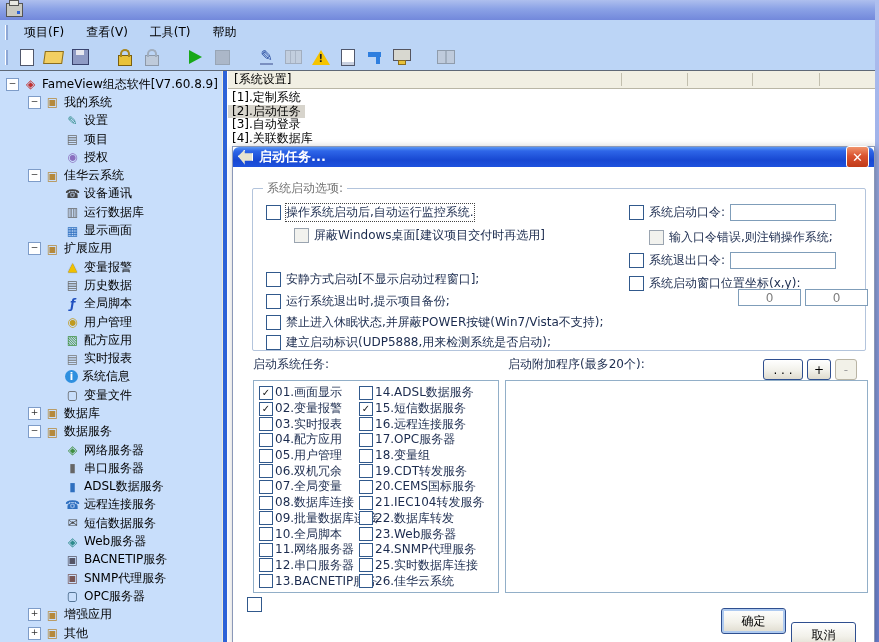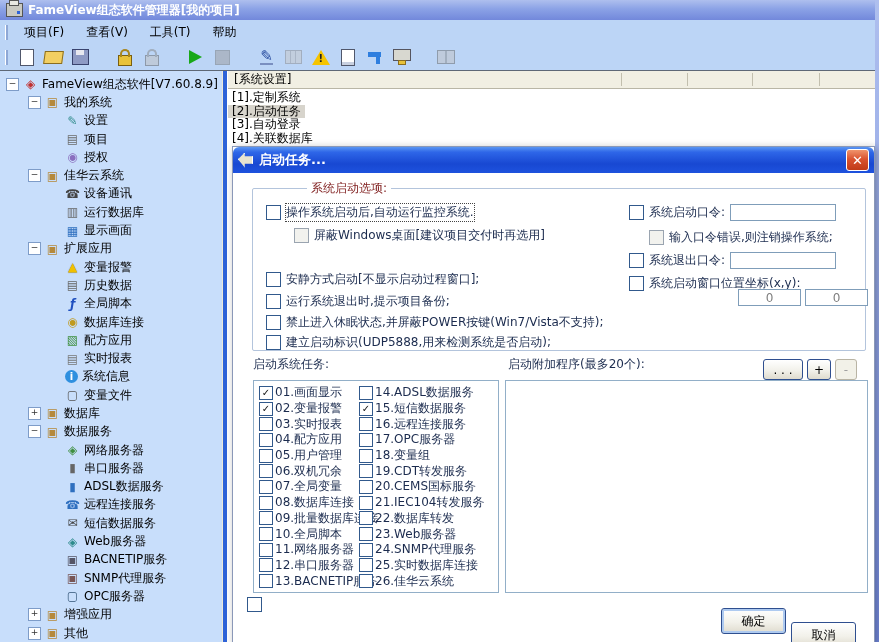--- a/index.html
+++ b/index.html
@@ -99,33 +99,33 @@
   .ritems{padding-top:2px;}
   .litem{height:13.6px;line-height:13.6px;padding:0 4px;width:fit-content;cursor:default;}
   .litem.sel{background:#D7D4CC;}
 
   .winborder{position:absolute;top:0;right:0;width:4px;height:100%;
     background:linear-gradient(180deg,#AEBFEE,#7288DB);}
 
   
   .dialog{position:absolute;left:232px;top:146px;width:641px;height:496px;background:#fff;
     border:1px solid #8A98B8;box-shadow:2px 2px 8px rgba(0,0,0,.3);}
-  .dtitle{height:26px;background:linear-gradient(180deg,#5A96F2 0%,#2E66E8 20%,#1848D2 65%,#1E52DE 100%);
+  .dtitle{height:20px;background:linear-gradient(180deg,#5A96F2 0%,#2E66E8 20%,#1848D2 65%,#1E52DE 100%);
     border-radius:6px 6px 0 0;display:flex;align-items:center;gap:6px;padding:0 5px;color:#fff;
     font-weight:bold;font-size:13px;}
   .dicon{width:13px;height:13px;background:#E8E4D0;border:1px solid #FFF;flex:none;
     clip-path:polygon(0 45%,45% 0,45% 25%,100% 25%,100% 75%,45% 75%,45% 100%);}
   .dclose{margin-left:auto;width:21px;height:20px;border:1px solid #fff;border-radius:3px;
     background:linear-gradient(180deg,#F0946C,#DA5330 45%,#C03A18);color:#fff;font-weight:bold;
     display:flex;align-items:center;justify-content:center;font-size:13px;cursor:default;}
   .dbody{position:absolute;top:26px;left:0;right:0;bottom:0;}
 
   .group{position:absolute;left:19px;top:15px;width:612px;height:161px;
     border:1px solid #B3C4DC;border-radius:2px;}
-  .glabel{position:absolute;left:10px;top:-9px;background:#fff;padding:0 4px;color:#7f1d1d;margin-left:44px;}
+  .glabel{position:absolute;left:10px;top:-9px;background:#fff;padding:0 4px;color:#737373;}
 
   .orow{position:absolute;display:flex;align-items:center;gap:5px;white-space:nowrap;color:#1B2B4E;}
   .cb{width:13px;height:13px;border:1px solid #31598C;background:#fff;display:inline-flex;
     align-items:center;justify-content:center;font-size:11px;line-height:1;flex:none;cursor:default;}
   .cb.ck::before{content:"✓";color:#111;font-weight:bold;}
   .cb.dcb{border-color:#9AA4B0;background:#F2F2EE;}
   .cbs{width:12px;height:12px;font-size:10px;}
   .focusbox{outline:1px dotted #444;}
   .tin{border:1px solid #7F9DB9;height:17px;background:#fff;text-align:center;color:#808080;
     font:12px "DejaVu Sans","Liberation Sans",sans-serif;padding:0;box-sizing:border-box;}
@@ -158,21 +158,20 @@
   #btnOk{left:488px;top:435px;width:65px;height:26px;box-shadow:inset 0 0 0 2px #AECAF0;}
   #btnCancel{left:558px;top:435px;width:65px;height:26px;margin-top:14px;}
 </style>
 </head>
 <body>
 
 <div id="app">
 
   <div class="titlebar">
     <span class="appicon"></span>
-    <span>FameView组态软件管理器[我的项目]</span>
   </div>
 
   <div class="menubar">
     <span class="grip"></span>
     <span id="menuItems" style="display: flex;">
         <span class="mi">项目(F)</span>
         <span class="mi">查看(V)</span>
         <span class="mi">工具(T)</span>
         <span class="mi">帮助</span>
       </span>
@@ -288,21 +287,21 @@
         <span>历史数据</span>
       </div>
       <div class="trow" style="padding-left: 50px;">
         <span class="spc"></span>
         <span class="ic ic-script">ƒ</span>
         <span>全局脚本</span>
       </div>
       <div class="trow" style="padding-left: 50px;">
         <span class="spc"></span>
         <span class="ic ic-users">◉</span>
-        <span>数据库连接</span>
+        <span>用户管理</span>
       </div>
       <div class="trow" style="padding-left: 50px;">
         <span class="spc"></span>
         <span class="ic ic-recipe">▧</span>
         <span>配方应用</span>
       </div>
       <div class="trow" style="padding-left: 50px;">
         <span class="spc"></span>
         <span class="ic ic-report">▤</span>
         <span>实时报表</span>

